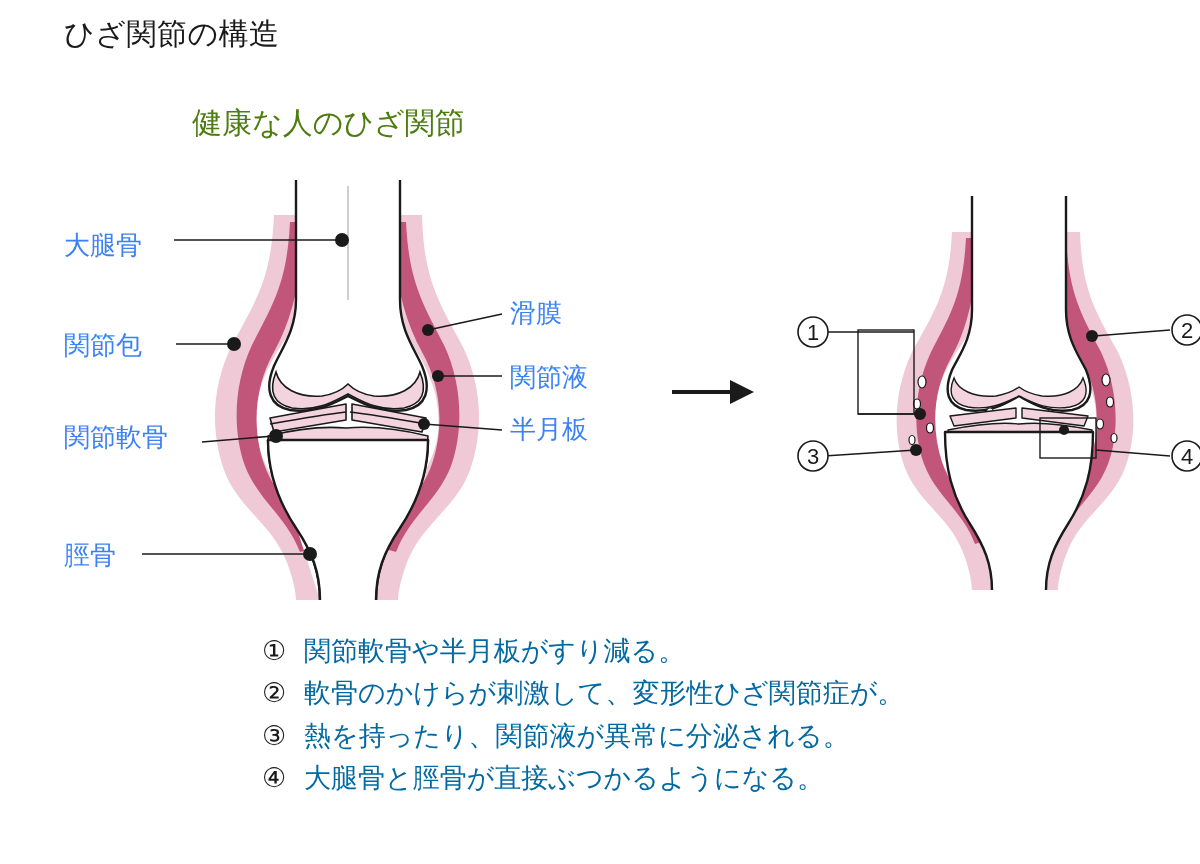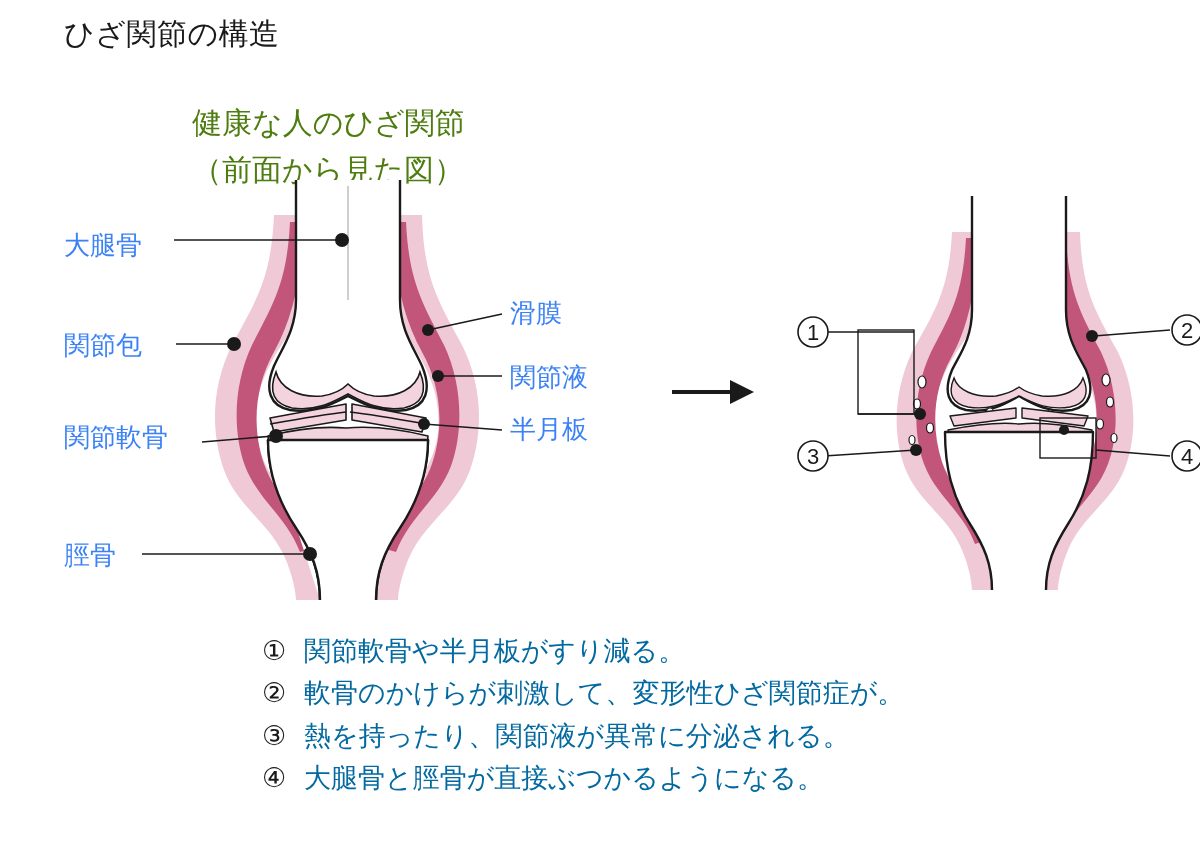--- a/index.html
+++ b/index.html
@@ -103,21 +103,20 @@
 </style>
 </head>
 <body>
 
 <div class="figure">
 
   <div id="figure-title">ひざ関節の構造</div>
 
   <div class="panel-heading" id="heading-left">
     <div>健康な人のひざ関節</div>
-    <div>（前面から見た図）</div>
   </div>
 
 
   <div class="callout" id="label-femur">大腿骨</div>
   <div class="callout" id="label-capsule">関節包</div>
   <div class="callout" id="label-cartilage">関節軟骨</div>
   <div class="callout" id="label-tibia">脛骨</div>
   <div class="callout" id="label-synovium">滑膜</div>
   <div class="callout" id="label-fluid">関節液</div>
   <div class="callout" id="label-meniscus">半月板</div>

